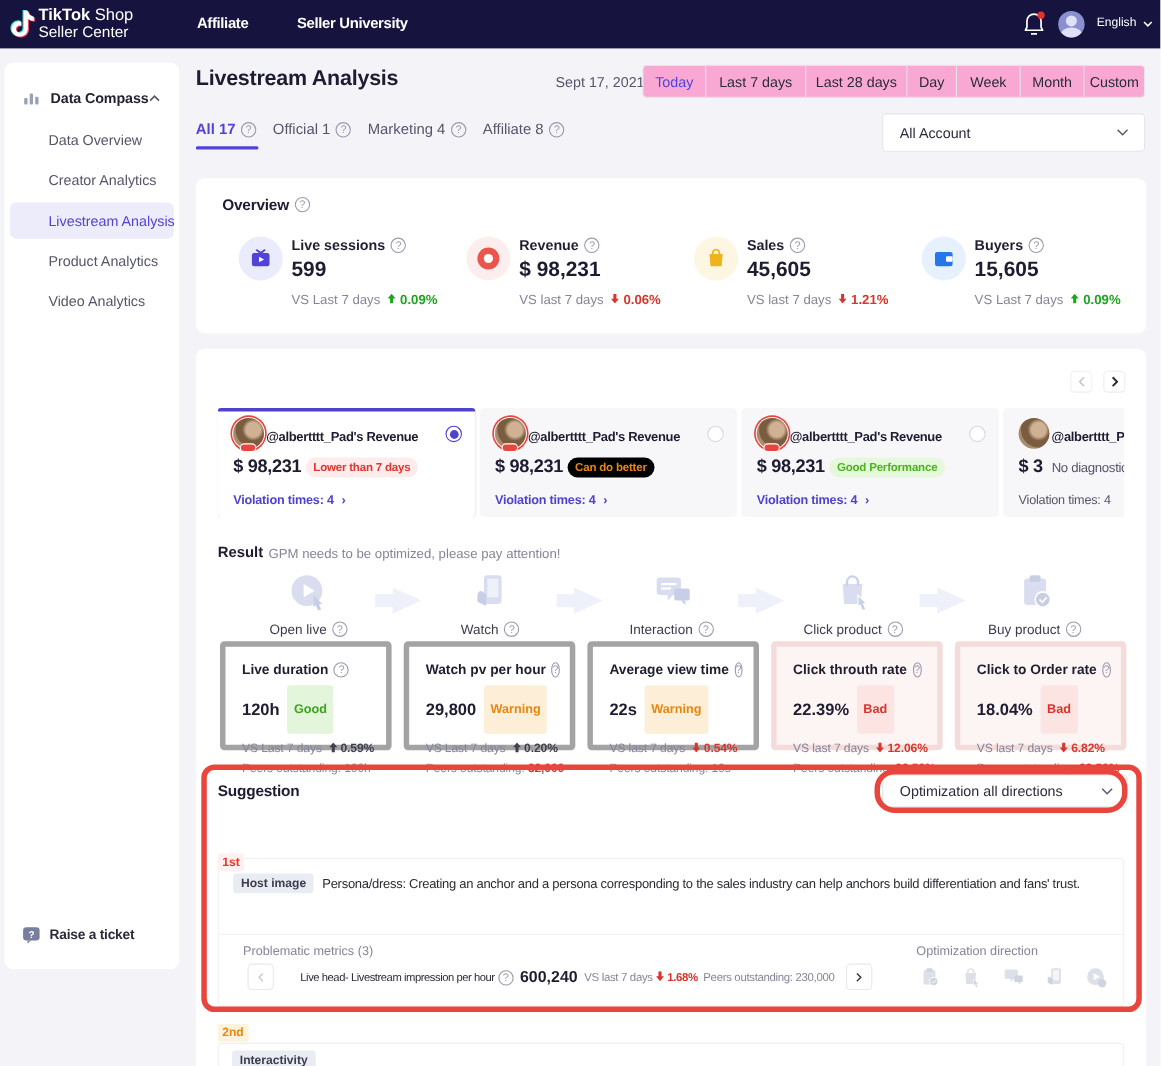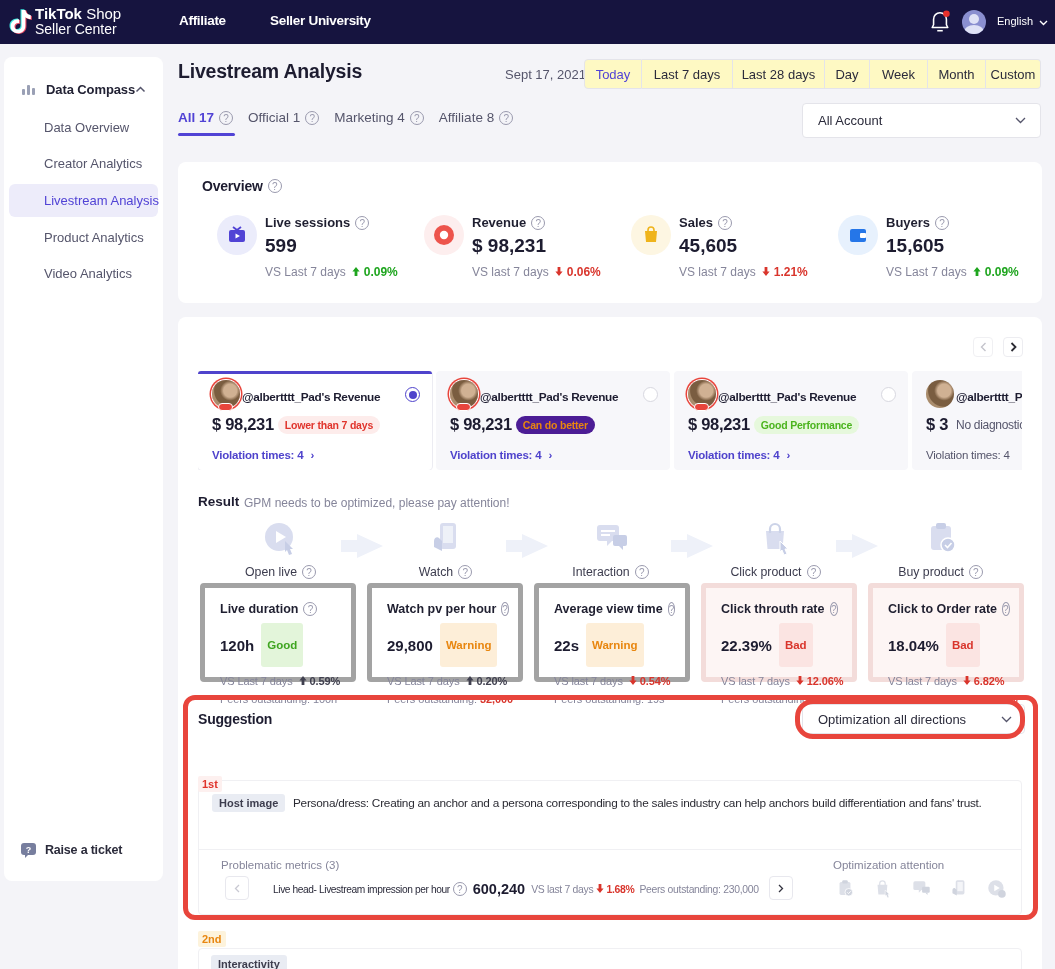--- a/index.html
+++ b/index.html
@@ -28,21 +28,21 @@
 .dc-row svg { margin-right:9px; flex:0 0 auto; }
 .dc-row .chev { margin-left:auto; }
 .sitem { position:absolute; left:44px; font-size:13px; color:#55556b; }
 .sel-band { position:absolute; left:9px; top:184px; width:149px; height:33px; background:#edecfa; border-radius:6px; }
 .sel-txt { position:absolute; left:44px; top:193px; font-size:13px; color:#5143d5; }
 .raise { position:absolute; left:20px; top:841px; display:flex; align-items:center; font-size:12.5px; font-weight:bold; color:#2b2b3b; letter-spacing:-0.2px; }
 .raise svg { margin-right:8px; }
 .title { position:absolute; left:178px; top:60px; font-size:19.5px; font-weight:bold; color:#1d1c30; letter-spacing:-0.2px; }
 .date-lbl { position:absolute; left:505px; top:67px; font-size:13px; color:#55556b; }
 .btn-group { position:absolute; left:584px; top:59px; height:30px; display:flex; }
-.btn-group .b { height:30px; background:#fef9c3; border:1px solid #e4e4ea; border-left:none; font-size:13px; color:#2b2b3b; display:flex; align-items:center; justify-content:center; }
+.btn-group .b { height:30px; background:#f9a8d4; border:1px solid #e4e4ea; border-left:none; font-size:13px; color:#2b2b3b; display:flex; align-items:center; justify-content:center; }
 .btn-group .b:first-child { border-left:1px solid #e4e4ea; border-radius:4px 0 0 4px; }
 .btn-group .b:last-child { border-radius:0 4px 4px 0; }
 .btn-group .b.act { color:#5143d5; }
 
 .tabs { position:absolute; left:178px; top:110px; display:flex; font-size:13.5px; color:#55556b; }
 .tabs .t { display:flex; align-items:center; margin-right:15px; }
 .tabs .t.act { color:#5143d5; font-weight:bold; }
 .tab-underline { position:absolute; left:178px; top:133px; width:57px; height:3px; background:#5143d5; border-radius:2px; }
 .qm { display:inline-block; width:14px; height:14px; border:1px solid #9a9aae; border-radius:50%; font-size:10px; line-height:13px; text-align:center; color:#9a9aae; margin-left:5px; font-weight:normal; }
 .acct-sel { position:absolute; left:802px; top:103px; width:239px; height:35px; background:#fff; border:1px solid #e4e4ea; border-radius:4px; font-size:13px; color:#2b2b3b; display:flex; align-items:center; padding-left:15px; }
@@ -72,21 +72,21 @@
 .dav { position:absolute; left:14px; top:9px; width:28px; height:28px; border-radius:50%; background:radial-gradient(circle at 65% 38%, #d0b193 0 26%, #7a5d40 40% 62%, #a98c6c 66%); overflow:visible; }
 .dav.ring { box-shadow:0 0 0 1px #fff, 0 0 0 2.5px #e8453c; }
 .dav .live { position:absolute; left:6px; bottom:-3px; width:15px; height:8px; background:#e8453c; border-radius:4px; border:1px solid #fff; }
 .dname { position:absolute; left:44px; top:19px; font-size:11.8px; font-weight:bold; color:#1d1c30; white-space:nowrap; letter-spacing:-0.3px; }
 .dradio { position:absolute; right:12px; top:16px; width:15px; height:15px; border-radius:50%; border:1.5px solid #d8d8e0; background:#fff; }
 .dradio.on { border-color:#4f43cc; }
 .dradio.on:before { content:""; position:absolute; left:2.5px; top:2.5px; width:8px; height:8px; border-radius:50%; background:#4f43cc; }
 .dval { position:absolute; left:14px; top:44px; font-size:16.5px; font-weight:bold; color:#1d1c30; display:flex; align-items:center; letter-spacing:-0.3px; }
 .pill { font-size:10.5px; font-weight:bold; border-radius:9px; padding:3px 7px; margin-left:4px; white-space:nowrap; letter-spacing:-0.2px; }
 .pill.red { background:#fdeceb; color:#e0342c; }
-.pill.org { background:#4c1d95; color:#e8860f; }
+.pill.org { background:#000000; color:#e8860f; }
 .pill.grn { background:#e6f8dc; color:#4bb41e; }
 .dviol { position:absolute; left:14px; top:78px; font-size:11.5px; font-weight:bold; color:#4f43cc; letter-spacing:-0.2px; }
 .dviol .arr { font-weight:bold; margin-left:4px; }
 .dviol.gray { color:#55556b; font-weight:normal; }
 
 .result-lbl { position:absolute; left:20px; top:177px; font-size:13.5px; font-weight:bold; color:#1d1c30; }
 .result-sub { position:absolute; left:66px; top:179px; font-size:12px; color:#85859a; }
 .funnel { position:absolute; left:20px; top:196px; width:824px; height:74px; }
 .fcol { position:absolute; top:0; width:165px; text-align:center; }
 .fcol .fic { height:48px; display:flex; align-items:flex-end; justify-content:center; }
@@ -448,21 +448,21 @@
         <path d="M1 1 l4.5 4.5 L10 1" stroke="#55556b" stroke-width="1.3" fill="none"></path>
       </svg></div>
 
 
   <div class="tag1">1st</div>
   <div class="sgbox">
     <div class="htag">Host image</div>
     <div class="sgt1">Persona/dress: Creating an anchor and a persona corresponding to the sales industry can help anchors build differentiation and fans' trust.</div>
     <div class="sg-div"></div>
     <div class="pm-lbl">Problematic metrics (3)</div>
-    <div class="od-lbl">Optimization attention</div>
+    <div class="od-lbl">Optimization direction</div>
     <div class="pm-nav" style="left:26px;">
         <svg width="6" height="9" viewBox="0 0 6 9">
           <path d="M5 1 L1.5 4.5 l3.5 3.5" stroke="#c8c8d2" stroke-width="1.3" fill="none"></path>
         </svg>
       </div>
     <div class="pm-metric">Live head- Livestream impression per hour <span class="qm" style="margin-left:3px;">?</span> <span class="pm-val">600,240</span> <span class="pm-gray">VS last 7 days <span class="redv"><svg width="8" height="9" viewBox="0 0 8 9" style="vertical-align:0px;">
               <path d="M4 9 L7.6 4.6 H5.4 V0 H2.6 V4.6 H0.4 Z" fill="currentColor"></path>
             </svg> 1.68%</span></span>&nbsp;&nbsp;<span class="pm-gray">Peers outstanding: 230,000</span></div>
     <div class="pm-nav" style="left:570px;">
         <svg width="6" height="9" viewBox="0 0 6 9">

